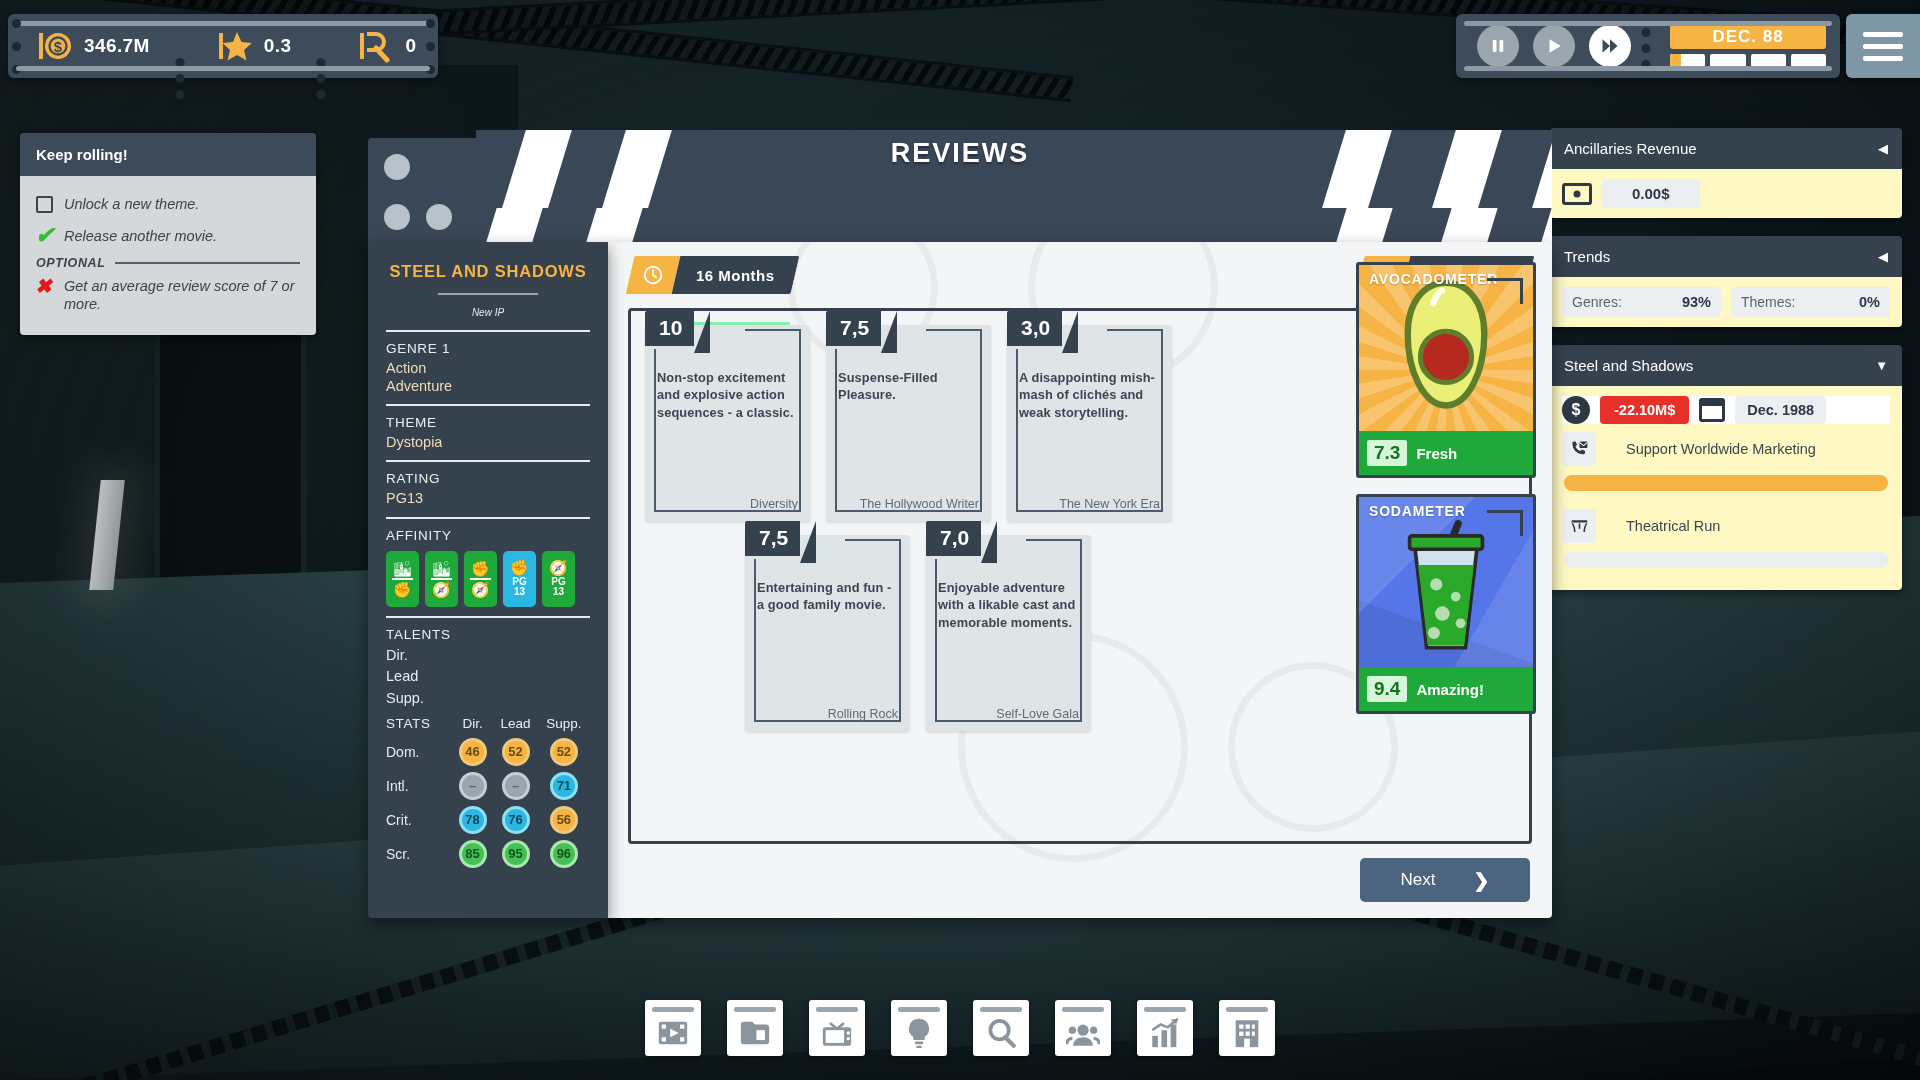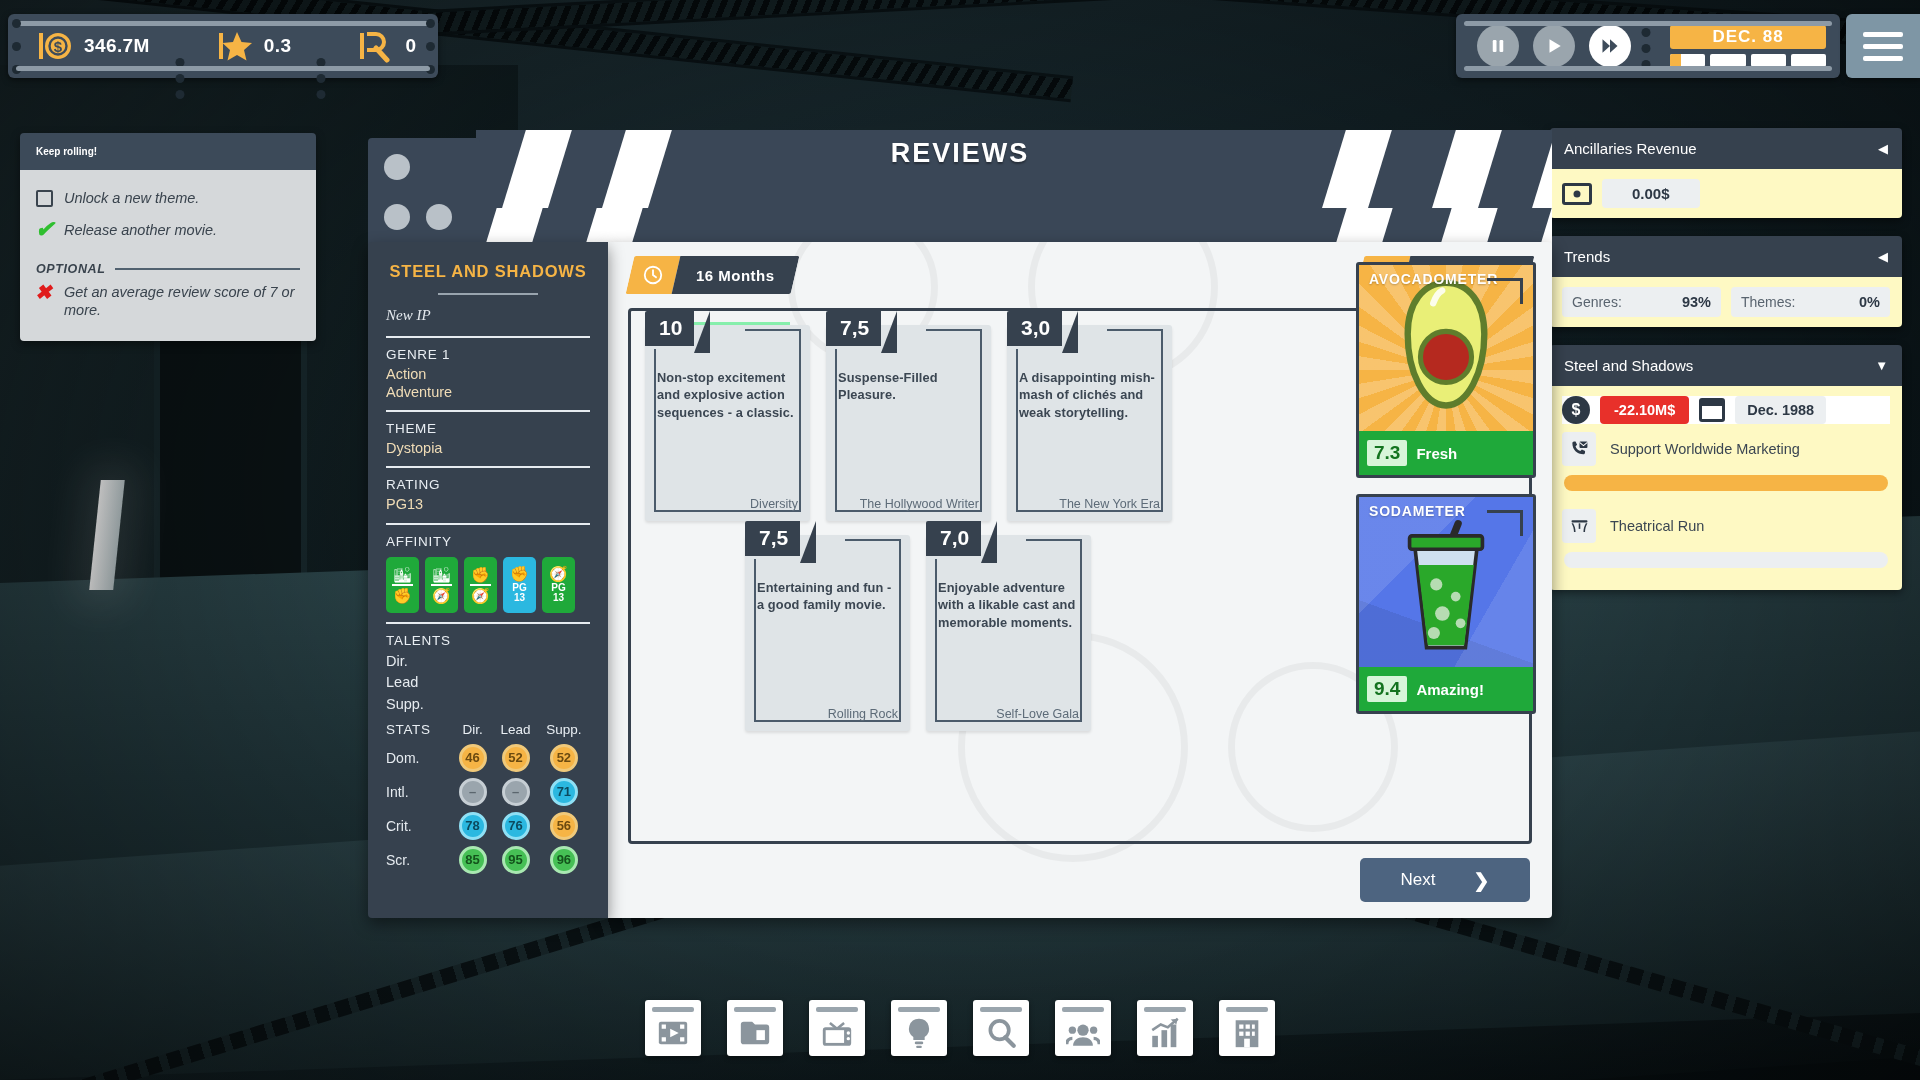--- a/index.html
+++ b/index.html
@@ -87,34 +87,34 @@
   .seg.part::before{content:"";position:absolute;left:0;top:0;bottom:0;width:32%;background:#f6b445;}
   #menuBtn { position:absolute; right:0; top:14px; width:74px; height:64px;
      background:#7e96a5; border-radius:6px 0 0 6px; display:flex; flex-direction:column;
      justify-content:center; align-items:center; gap:7px; cursor:pointer;
      box-shadow:0 2px 6px rgba(0,0,0,.5);}
   #menuBtn i { width:40px; height:5px; background:#fff; border-radius:2px; display:block;}
 
   
   #objectives { position:absolute; left:20px; top:133px; width:296px; z-index:25;
     border-radius:4px; overflow:hidden; box-shadow:0 3px 10px rgba(0,0,0,.45);}
-  #objectives .head { background:#3c4a59; color:#fff; font-weight:bold; font-size:10px;
+  #objectives .head { background:#3c4a59; color:#fff; font-weight:bold; font-size:15px;
      padding:13px 16px;}
   #objectives .body { background:#d5d8da; padding:12px 16px 14px;font-style:italic;}
   .objRow { display:flex; align-items:flex-start; gap:11px; padding:7px 0; }
   .objRow span.txt { font-size:14.5px; color:#39434d; line-height:1.25; }
   .chk { width:17px; height:17px; border:2px solid #3a444e; border-radius:2px;
          flex:0 0 auto; margin-top:1px; background:transparent; }
   .chk.done { border-color:transparent; position:relative;}
   .chk.done::after { content:"✔"; position:absolute; left:-3px; top:-8px;
      color:#2fbf2f; font-size:23px; font-weight:bold; }
   .chk.fail { border-color:transparent; position:relative;}
   .chk.fail::after { content:"✖"; position:absolute; left:-3px; top:-6px;
      color:#e01b1b; font-size:20px; font-weight:bold;}
-  .optHead { display:flex; align-items:center; gap:10px; margin-top:16px; }
+  .optHead { display:flex; align-items:center; gap:10px; margin-top:4px; }
   .optHead b { font-size:12.5px; color:#39434d; letter-spacing:.6px;}
   .optHead hr { flex:1; border:0; border-top:2px solid #51616f; }
   .failText { color:#e8392f; }
 
   
   #modal { position:absolute; left:368px; top:130px; width:1184px; height:820px; z-index:40; }
   .clap { position:relative; height:132px; }
   .clapTop { position:absolute; left:108px; right:0; top:0; height:126px;
     background:#3a4757; overflow:hidden; }
   .clapTop .stripe { position:absolute; top:-10px; width:46px; height:150px;
@@ -130,21 +130,21 @@
      background:#3a4757; overflow:hidden;}
   .clapSlate .stripe { position:absolute; top:-20px; width:46px; height:110px;
      background:#fff; transform:skewX(-17deg);}
 
   .modalBody { position:absolute; left:0; right:0; top:112px; bottom:0; display:flex; }
   .sideCard { width:240px; background:#36414e; border-radius:4px 0 0 4px;
               padding:20px 18px 10px; color:#cfd6dd; position:relative; z-index:2;
               box-shadow:0 6px 16px rgba(0,0,0,.45); height:676px; }
   .movTitle { color:#f6b445; font-weight:bold; font-size:16.5px; text-align:center; letter-spacing:.8px;}
   .thinRule { width:100px; height:2px; background:#99a4ae; margin:12px auto; }
-  .newip { text-align:left; font-style:italic; font-size:15px; color:#e4e9ee; margin-bottom:12px;font-family:Liberation Serif, serif;}
+  .newip { text-align:center; font-style:italic; font-size:10px; color:#e4e9ee; margin-bottom:12px;}
   .hrFull { height:2px; background:#e7ecf0; margin:9px 0; }
   .secLabel { font-size:13.5px; letter-spacing:.7px; color:#e9eef3; margin-bottom:3px;}
   .secVal { font-size:14.5px; color:#f0dcb6; line-height:1.25;}
   .affRow { display:flex; gap:6px; margin:8px 0 4px; }
   .affChip { width:33px; height:56px; border-radius:5px; background:#1fa93a;
      display:flex; flex-direction:column; align-items:center; justify-content:center; gap:2px;}
   .affChip.blue { background:#2bb8e0; }
   .affChip .gly { font-size:15px; line-height:1; color:#fff; }
   .affChip .rule { width:21px; height:2px; background:#fff; }
   .affChip .pg { font-size:10px; color:#fff; font-weight:bold; line-height:1; text-align:center;}
@@ -245,21 +245,21 @@
   .trendItem span.v { color:#2d3845; font-weight:bold; font-size:14.5px;}
   .movRow { display:flex; align-items:center; gap:10px; background:#fff; }
   .dollarIcon { width:28px; height:28px; border-radius:50%; background:#2d3845; color:#fff;
      display:flex; align-items:center; justify-content:center; font-weight:bold; font-size:16px;}
   .redChip { background:#e8302a; color:#fff; font-weight:bold; font-size:14.5px;
      padding:6px 14px; border-radius:4px;}
   .calIcon { width:26px; height:24px; border:3px solid #2d3845; border-radius:3px; position:relative;}
   .calIcon::before{content:"";position:absolute;left:0;right:0;top:0;height:5px;background:#2d3845;}
   .dateChip2 { background:#eceff1; color:#2d3845; font-weight:bold; font-size:14.5px;
      padding:6px 12px; border-radius:4px;}
-  .taskRow { display:flex; align-items:center; gap:14px; padding:8px 0 2px; }
+  .taskRow { display:flex; align-items:center; gap:30px; padding:8px 0 2px; }
   .taskIcon { width:34px; height:34px; background:#eceff1; border-radius:4px;
      display:flex; align-items:center; justify-content:center; font-size:17px; color:#2d3845;}
   .taskName { font-size:14.5px; color:#3b4652; }
   .taskBar { height:16px; border-radius:8px; margin:7px 2px 10px; }
   .taskBar.full { background:#f6b445; }
   .taskBar.empty { background:#eceff1; }
 
   
   #toolbar { position:absolute; left:0; right:0; bottom:14px; height:66px; z-index:28;
      display:flex; justify-content:center; gap:26px; }

